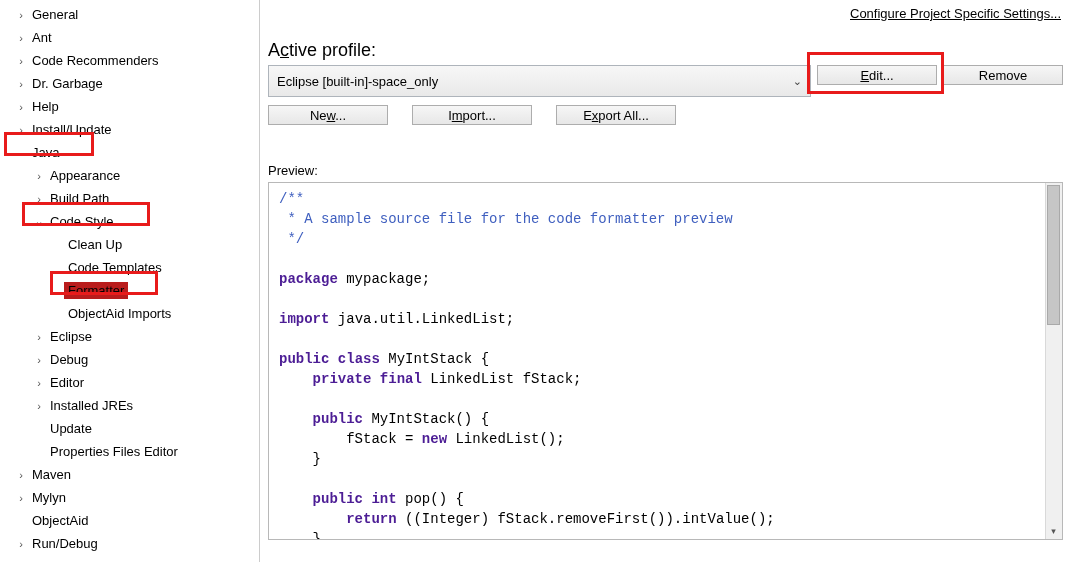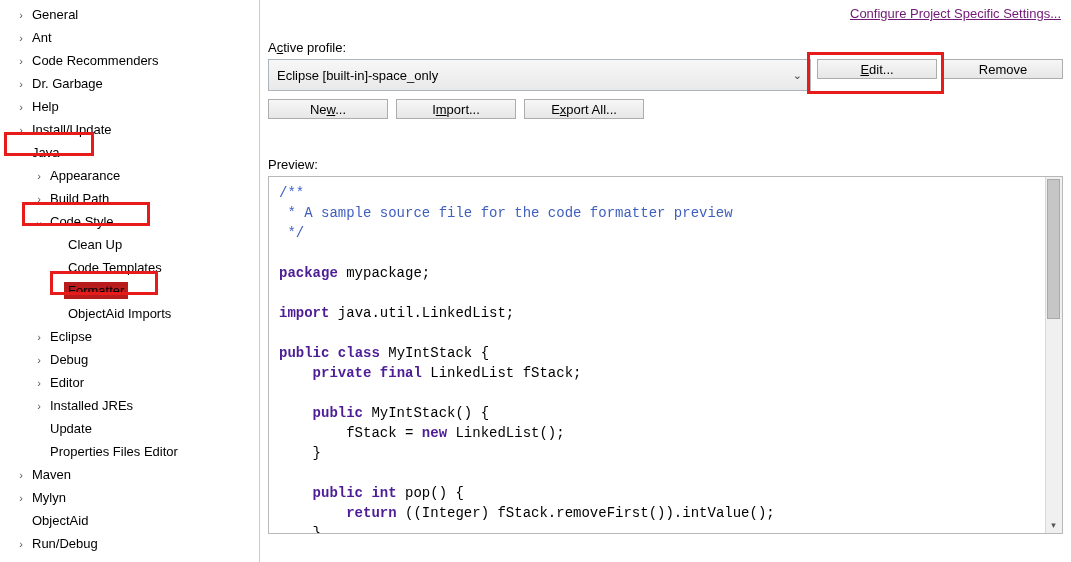--- a/index.html
+++ b/index.html
@@ -43,28 +43,28 @@
   .highlight-red { position:absolute; border: 3px solid #e81b1b; pointer-events:none; }
   .main {
     flex: 1;
     padding: 4px 8px 0 8px;
     position: relative;
   }
   .config-link {
     position: absolute;
     top: 6px;
     right: 10px;
-    color: #701a75;
+    color: #000000;
     text-decoration: underline;
     cursor: pointer;
     font-size: 13px;
   }
   .profile-label {
     margin-top: 36px;
-    font-size: 13px;
+    font-size: 18px;
   }
   .profile-row {
     display: flex;
     gap: 6px;
     margin-top: 4px;
     align-items: stretch;
   }
   .profile-select {
     flex: 1;
     height: 20px;
@@ -84,21 +84,21 @@
     border: 1px solid #adadad;
     background: linear-gradient(#f6f6f6,#e7e7e7);
     display: flex;
     align-items: center;
     justify-content: center;
     cursor: pointer;
     padding: 0 14px;
   }
   .btn-row {
     display: flex;
-    gap: 8px;
+    gap: 24px;
     margin-top: 8px;
     align-items: center;
   }
   .preview-label { margin-top: 38px; }
   .preview-box {
     margin-top: 4px;
     border: 1px solid #b8b8b8;
     height: 358px;
     position: relative;
     overflow: hidden;

